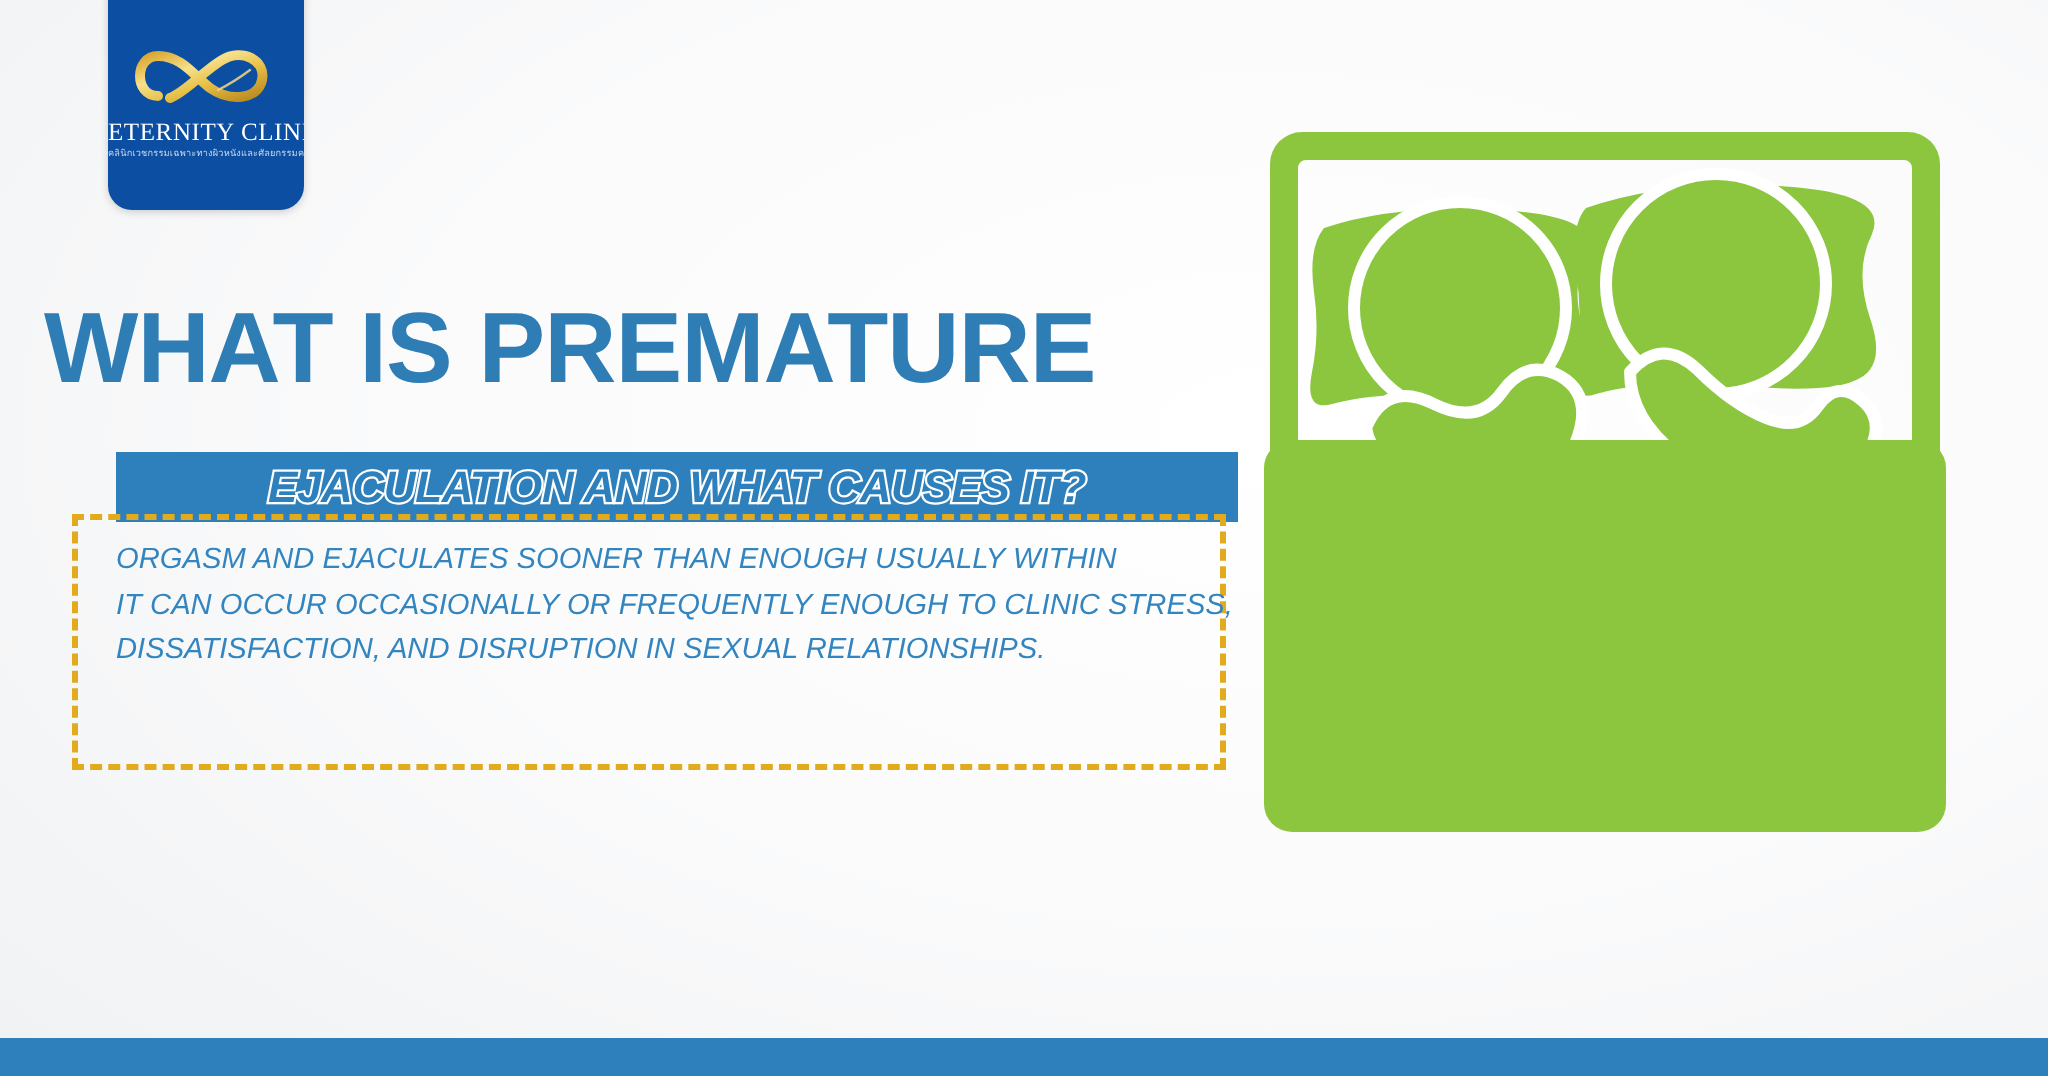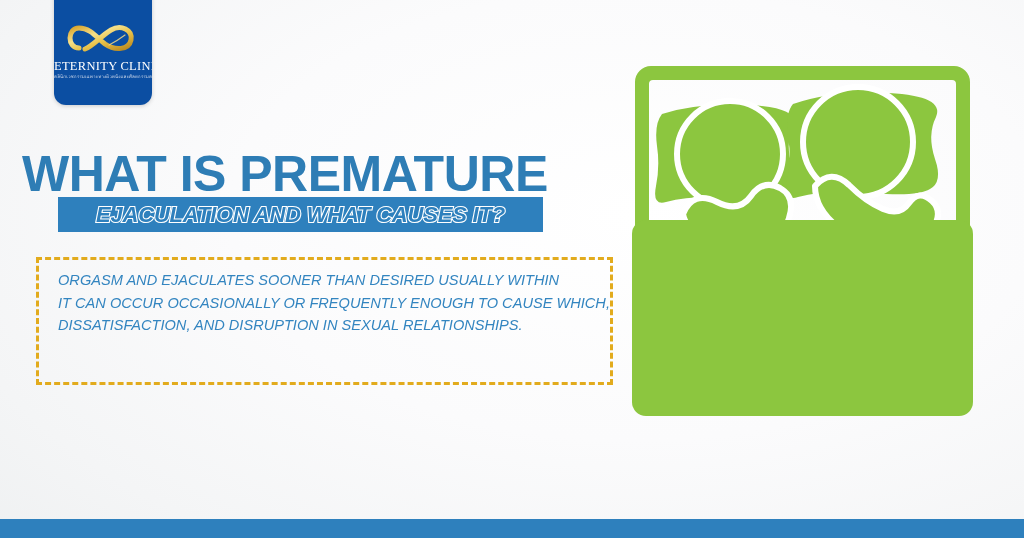--- a/index.html
+++ b/index.html
@@ -79,22 +79,22 @@
     font-weight: bold;
     letter-spacing: -0.5px;
     line-height: 62px;
     white-space: nowrap;
   }
 
   
   #subtitle-bar {
     position: absolute;
     left: 58px;
-    top: 197px;
-    width: 485px;
+    top: 226px;
+    width: 561px;
     height: 35px;
     background: #2e80bd;
     text-decoration: underline;
   }
   #subtitle-text {
     position: absolute;
     left: 0;
     right: 0;
     top: 6px;
     text-align: center;
@@ -173,22 +173,22 @@
   </div>
 
   <div id="headline">WHAT IS PREMATURE</div>
 
   <div id="subtitle-bar">
     <div id="subtitle-text">EJACULATION AND WHAT CAUSES IT?</div>
   </div>
 
   <div id="body-box">
     <div id="body-lines">
-      <div>ORGASM AND EJACULATES SOONER THAN DESIRED USUALLY WITHIN</div>
-      <div>IT CAN OCCUR OCCASIONALLY OR FREQUENTLY ENOUGH TO CAUSE WHICH,</div>
+      <div>ORGASM AND EJACULATES SOONER THAN ENOUGH USUALLY WITHIN</div>
+      <div>IT CAN OCCUR OCCASIONALLY OR FREQUENTLY ENOUGH TO CLINIC STRESS,</div>
       <div>DISSATISFACTION, AND DISRUPTION IN SEXUAL RELATIONSHIPS.</div>
     </div>
   </div>
 
   <svg id="bed-illustration" viewBox="0 0 355 365">
     <g fill="#8cc63f">
 
       <path d="M10 24 a16 16 0 0 1 16 -16 H329 a16 16 0 0 1 16 16 V200 H331 V26 a4 4 0 0 0 -4 -4 H28 a4 4 0 0 0 -4 4 V200 H10 Z"></path>
 
       <path d="M37 56 q36 -12 88 -9 q52 3 43 22 q-8 17 -1 39 q7 22 -4 28 q-12 7 -54 4 q-42 -3 -68 4 q-14 4 -10 -16 q4 -20 1 -40 q-3 -22 5 -32 Z"></path>

